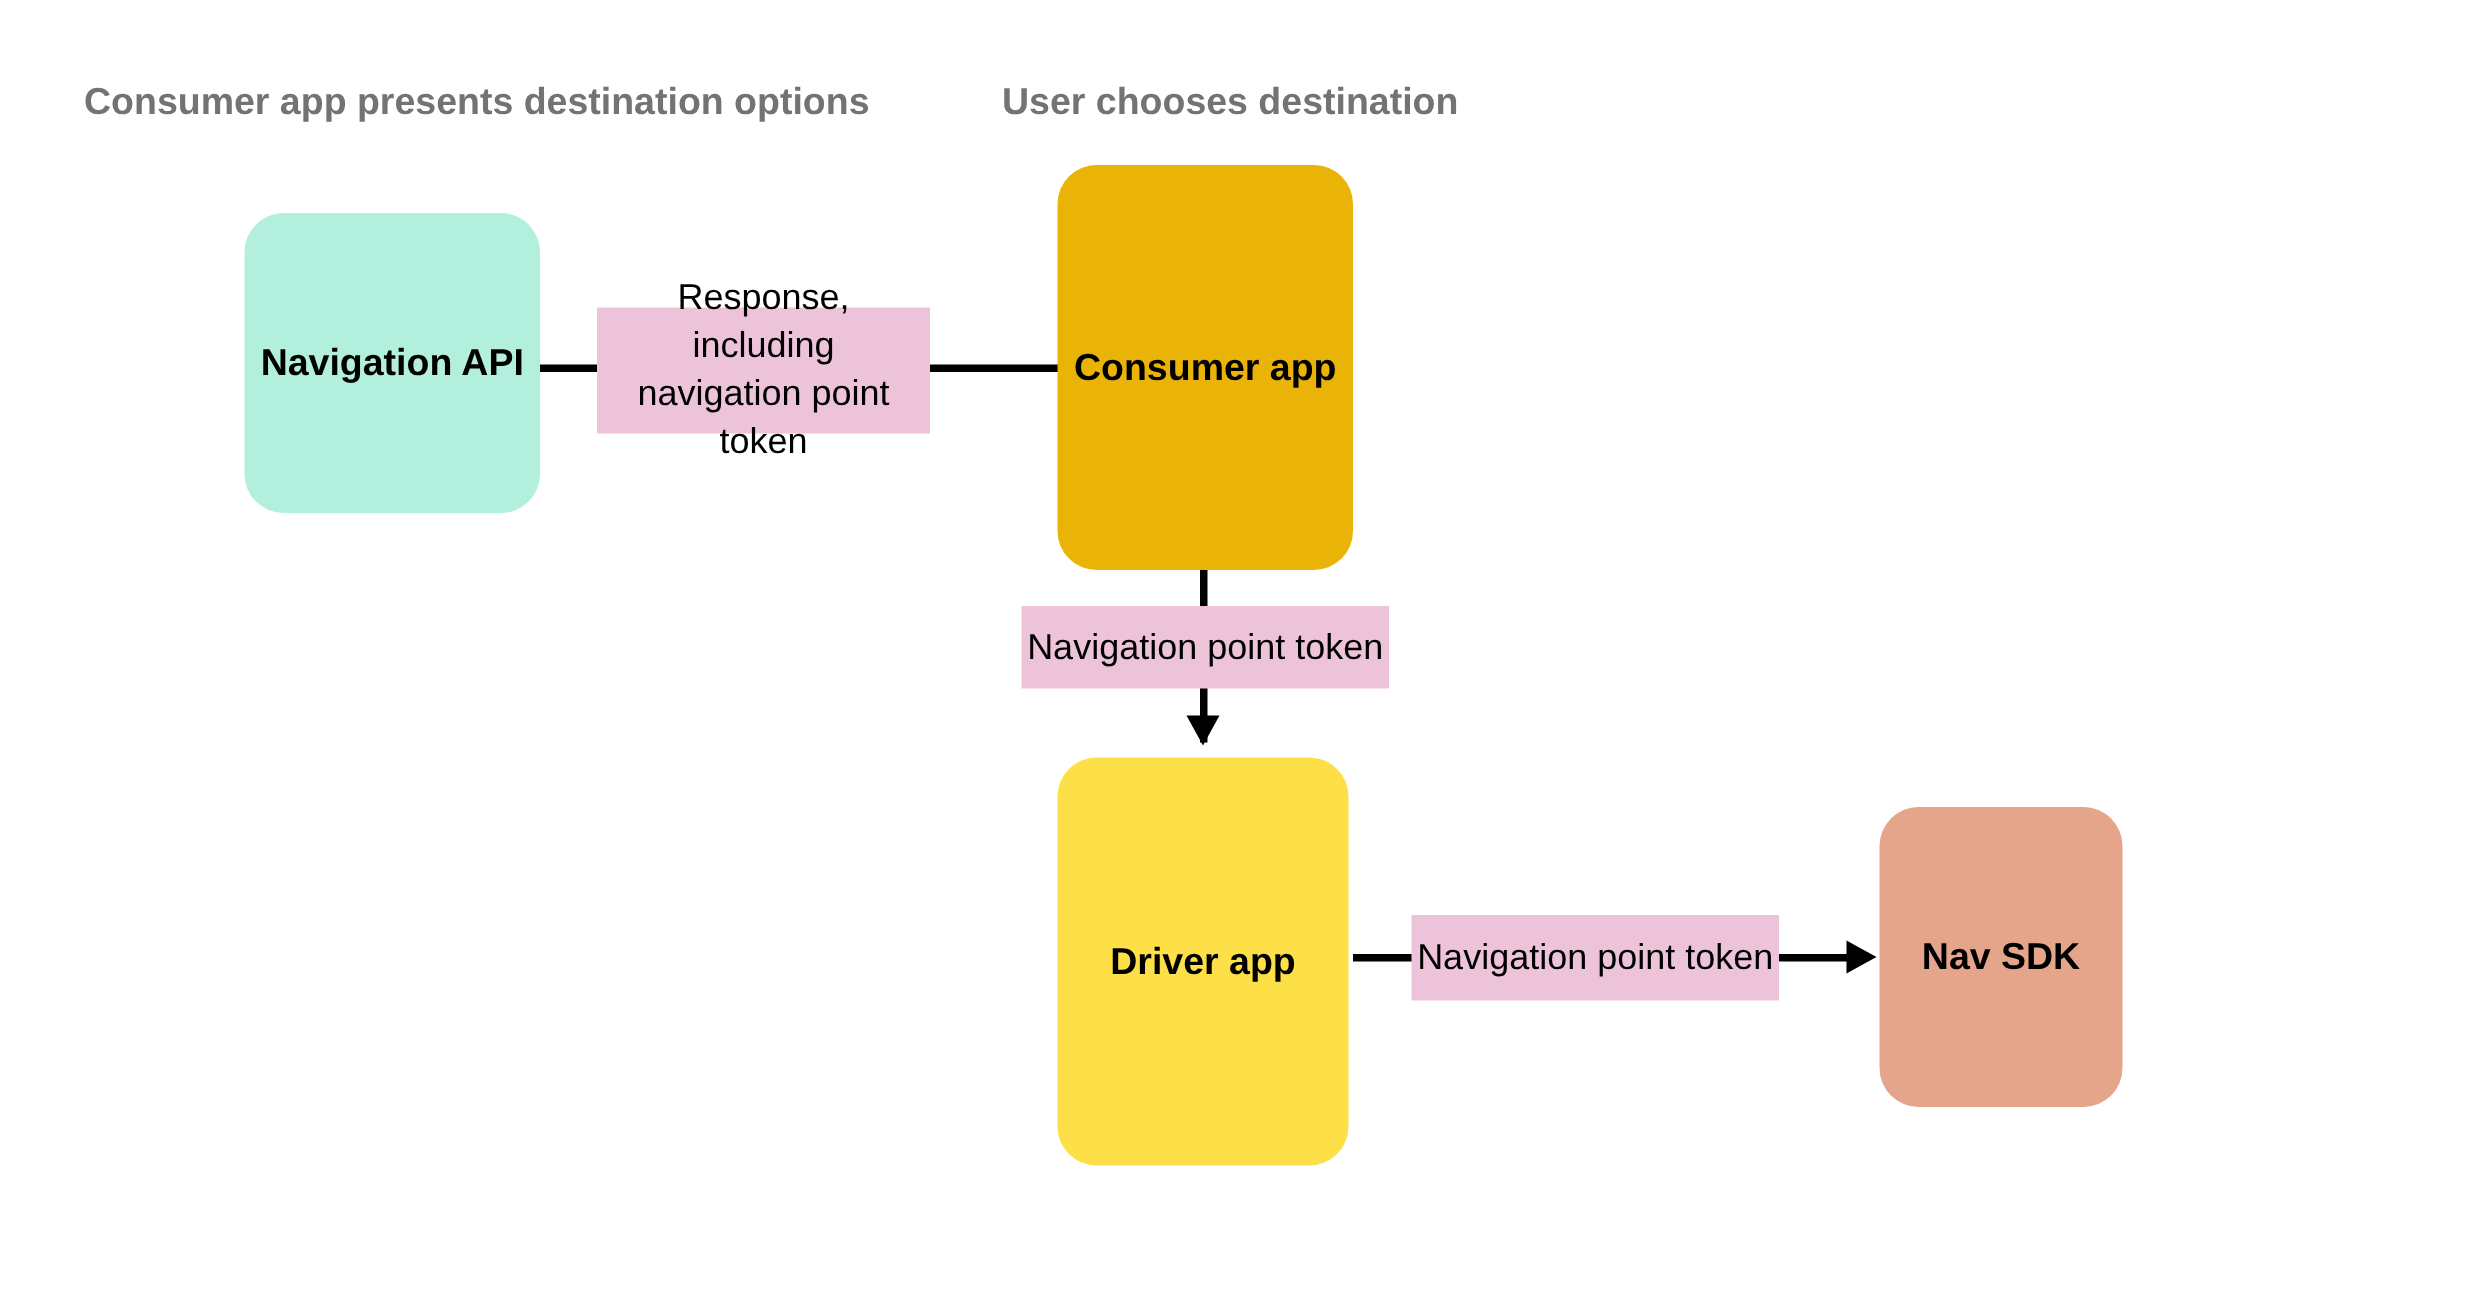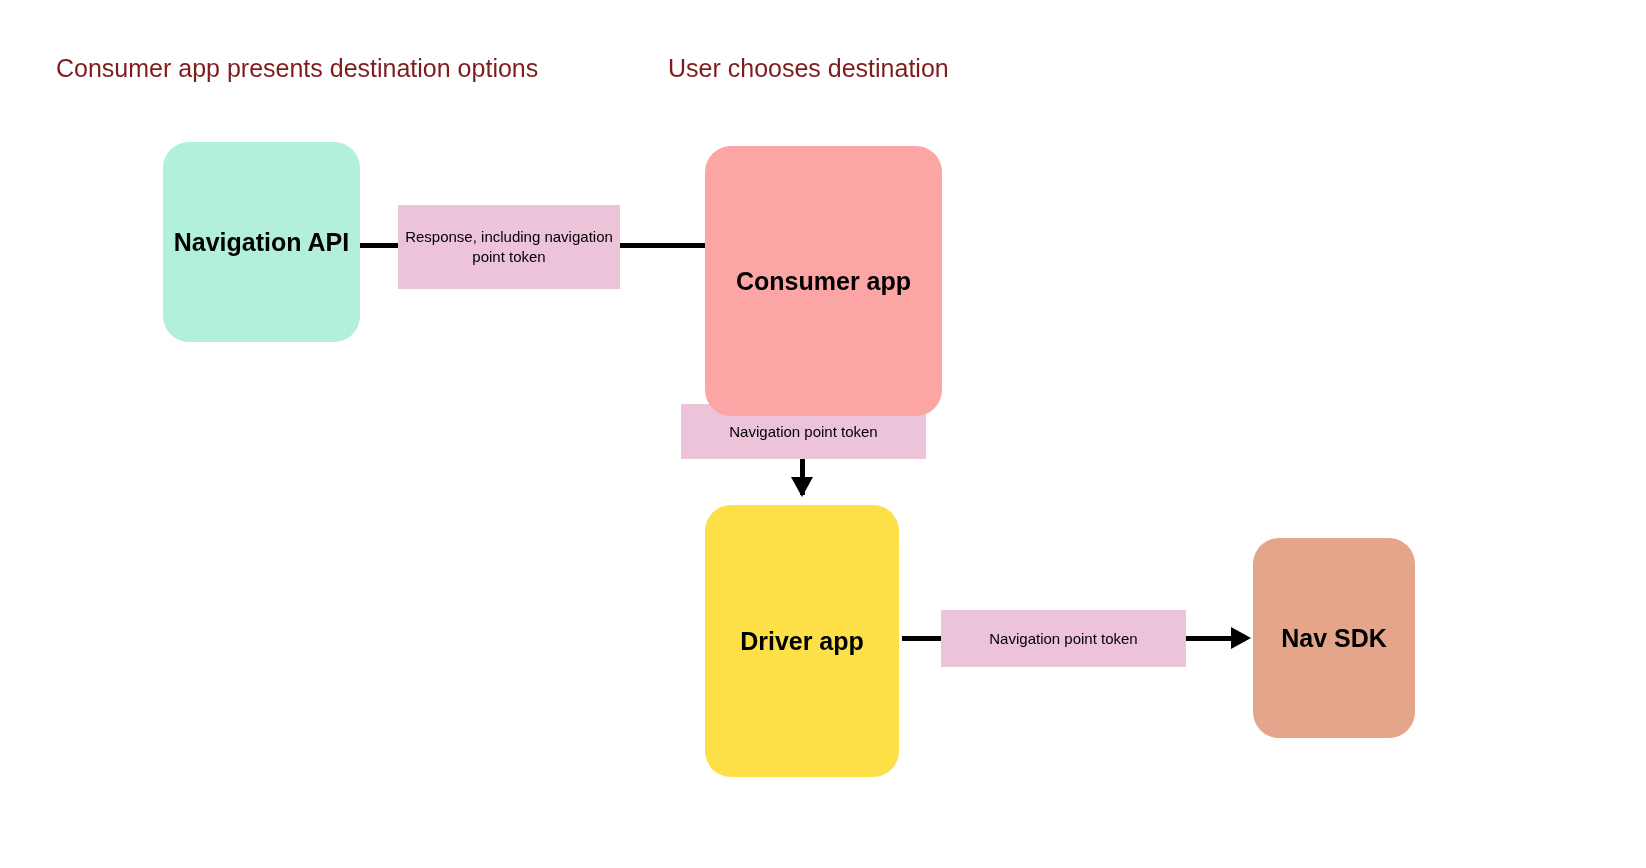--- a/index.html
+++ b/index.html
@@ -17,22 +17,22 @@
     width: 1646px;
     height: 868px;
     background: #ffffff;
     overflow: hidden;
   }
 
   
   .col-header {
     position: absolute;
     font-size: 25px;
-    font-weight: 400;
-    color: #7f1d1d;
+    font-weight: 700;
+    color: #737373;
     white-space: nowrap;
     line-height: 1;
   }
   #hdr-0 { left: 56px;   top: 56px; }
   #hdr-1 { left: 668px;  top: 56px; }
   #hdr-2 { left: 1153px; top: 56px; }
 
   
   .node {
     position: absolute;
@@ -47,23 +47,22 @@
     box-sizing: border-box;
     z-index: 3;
   }
   #node-geocoding {
     left: 163px; top: 142px;
     width: 197px; height: 200px;
     background: #b2efdc;
   }
   #node-consumer {
     left: 705px; top: 110px;
-    width: 237px; height: 270px;
-    background: #fca5a5;
-    margin-top: 36px;
+    width: 197px; height: 270px;
+    background: #eab308;
   }
   #node-driver {
     left: 705px; top: 505px;
     width: 194px; height: 272px;
     background: #fde047;
   }
   #node-navsdk {
     left: 1253px; top: 538px;
     width: 162px; height: 200px;
     background: #e5a58b;
@@ -97,21 +96,21 @@
     border-right: 11px solid transparent;
     border-top: 20px solid #000000;
     z-index: 2;
   }
 
   
   .edge-label {
     position: absolute;
     background: #edc3da;
     color: #000000;
-    font-size: 15px;
+    font-size: 24px;
     font-weight: 400;
     line-height: 1.33;
     display: flex;
     align-items: center;
     justify-content: center;
     text-align: center;
     box-sizing: border-box;
     z-index: 2;
   }
   #label-response {

